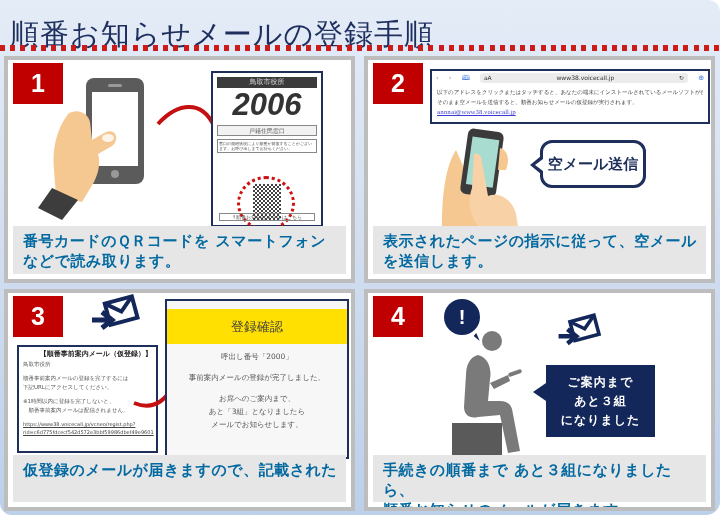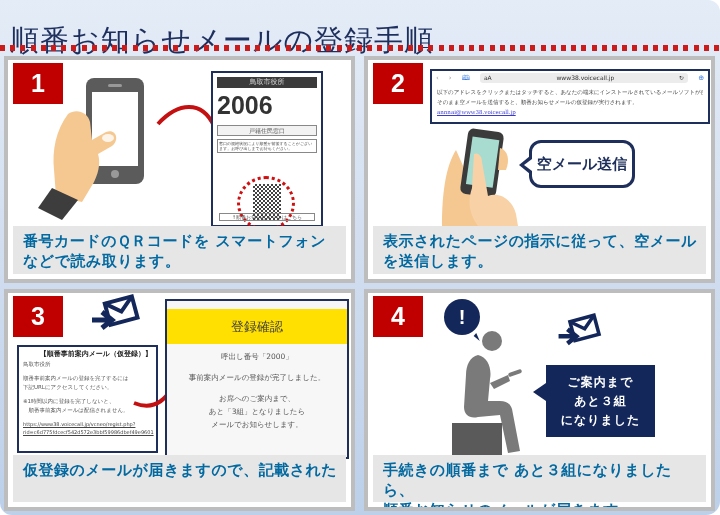--- a/index.html
+++ b/index.html
@@ -8,21 +8,21 @@
     font-family: "DejaVu Sans", "Liberation Sans", sans-serif;
     background: #ffffff;
     position: relative;
   }
   .frame {
     position: absolute; left: 0; top: 0; width: 720px; height: 515px;
     background: linear-gradient(180deg, #e4ecf7 0%, #cfdcef 55%, #bcd0ea 100%);
     border-radius: 0 12px 14px 12px;
   }
   .title {
-    position: absolute; left: 10px; top: 20px; height: 40px;
+    position: absolute; left: 10px; top: 14px; height: 40px;
     font-size: 29px; color: #1e2f5e; letter-spacing: 1px;
     line-height: 40px; font-weight: normal;
   }
   .dots {
     position: absolute; left: 0; top: 45px; width: 720px; height: 6px;
     background-image: repeating-linear-gradient(90deg, #cc1b1b 0px, #cc1b1b 5px, transparent 5px, transparent 10.2px);
   }
   .panel {
     position: absolute;
     background: #bdbdbd;
@@ -55,21 +55,21 @@
   .card {
     position: absolute; left: 203px; top: 11px; width: 112px; height: 156px;
     border: 2px solid #1f2f5b; background: #fff; padding: 4px 4px;
   }
   .card-header {
     background: #3b3b3b; color: #ddd; font-size: 7px; text-align: center;
     height: 11px; line-height: 11px;
   }
   .card-number {
     font-family: "Liberation Sans", sans-serif; font-weight: bold;
-    color: #333; font-size: 25px; text-align: left; line-height: 34px;
+    color: #333; font-size: 31px; text-align: center; line-height: 34px; font-style: italic;
   }
   .card-window {
     border: 1px solid #888; background: #f2f2f2; height: 11px; margin: 3px 0;
     font-size: 6px; text-align: center; line-height: 10px; color: #555;
   }
   .card-note {
     border: 1px solid #888; height: 14px; font-size: 4px; line-height: 5px;
     color: #444; padding: 1px; overflow: hidden;
   }
   .qr-ring {
@@ -101,21 +101,21 @@
     height: 14px; display: flex; align-items: center; font-size: 7px; color: #999;
     padding: 0 4px; gap: 10px;
   }
   .url-field {
     flex: 1; background: #ececec; border-radius: 3px; height: 10px; font-size: 6px;
     color: #333; line-height: 10px; padding: 0 4px; display: flex; justify-content: space-between;
   }
   .browser-body { font-family: "DejaVu Serif", serif; font-size: 5.5px; color: #444; padding: 2px 5px; line-height: 10px; }
   .browser-link { color: #3a3ad0; text-decoration: underline; font-size: 5.5px; }
   .bubble2 {
-    position: absolute; left: 161px; top: 80px; width: 106px; height: 48px;
+    position: absolute; left: 172px; top: 80px; width: 106px; height: 48px;
     border: 3px solid #1f2f5b; border-radius: 12px; background: #fff;
     font-size: 15px; font-weight: bold; color: #1f2f5b;
     display: flex; align-items: center; justify-content: center;
   }
   .bubble2::before {
     content: ""; position: absolute; left: -13px; top: 13px;
     border-top: 9px solid transparent; border-bottom: 9px solid transparent;
     border-right: 11px solid #1f2f5b;
   }
   .bubble2::after {

